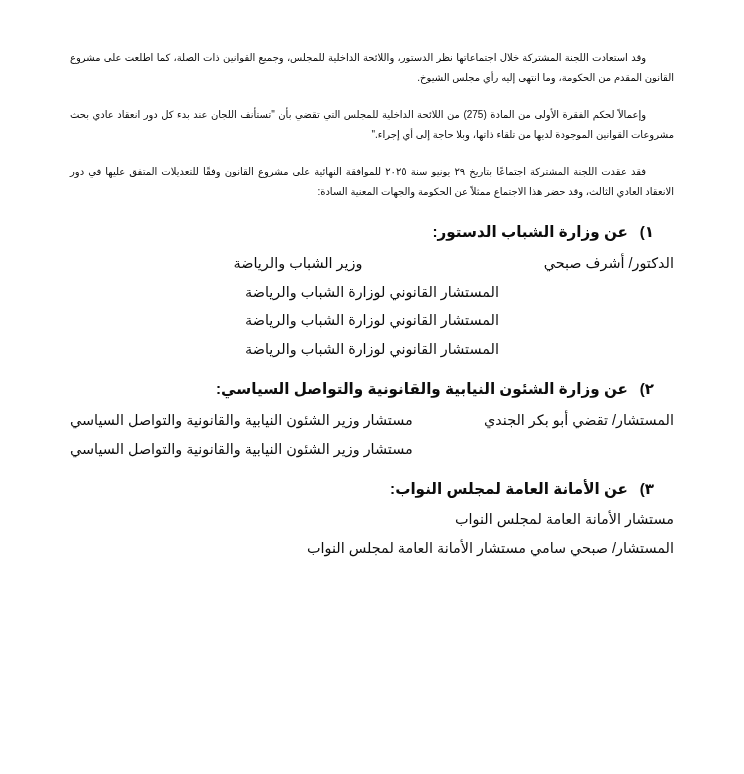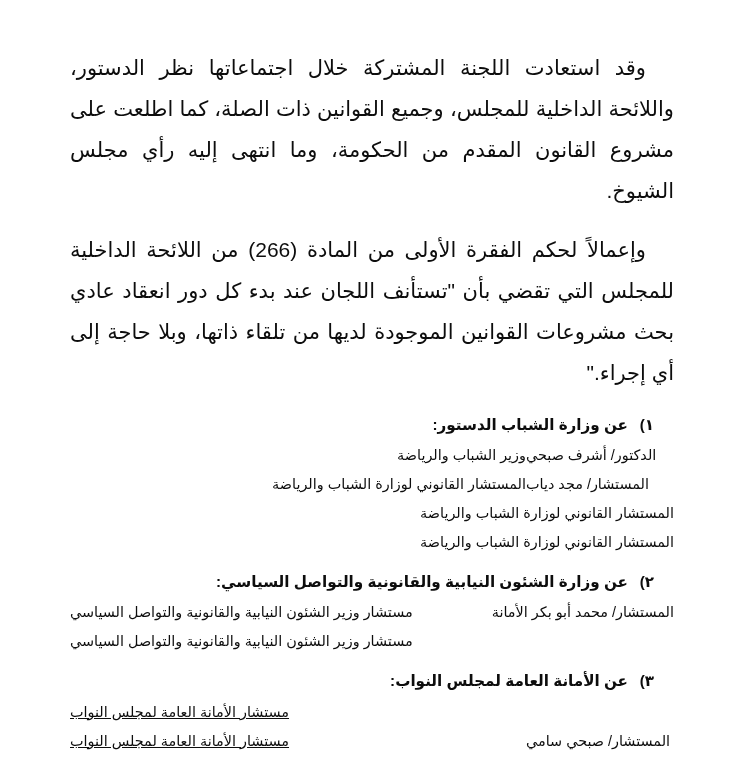--- a/index.html
+++ b/index.html
@@ -17,21 +17,21 @@
   .page {
     position: relative;
     width: 744px;
     height: 774px;
     box-sizing: border-box;
     padding: 48px 70px 10px 70px;
     direction: rtl;
     text-align: right;
   }
   .para {
-    font-size: 21px;
+    font-size: 10px;
     line-height: 1.95;
     margin: 0 0 18px 0;
     text-align: justify;
     text-justify: inter-word;
     text-indent: 28px;
     letter-spacing: 0px;
   }
 
   .section-head {
     font-size: 15.2px;
@@ -61,72 +61,72 @@
     display: flex;
     flex-direction: row;
     align-items: baseline;
     font-size: 14.4px;
     line-height: 2.0;
     padding-right: 0;
   }
   .person .nm {
     flex: 0 0 auto;
     width: 148px;
-    text-align: left;
+    text-align: right;
     white-space: nowrap;
   }
   .person .role {
     flex: 1 1 auto;
+    text-align: center;
     white-space: nowrap;
   }
   
   .people.wide .person .nm { width: 150px; }
   .people.wide .person .role { text-align: left; }
 
   .people.narrow .person .role {
-    text-align: left;
-    text-decoration: underline;
+    text-align: right;
   }
 </style>
 </head>
 <body>
 
 <div class="page">
 
   <p class="para">وقد استعادت اللجنة المشتركة خلال اجتماعاتها نظر الدستور، واللائحة الداخلية للمجلس، وجميع القوانين ذات الصلة، كما اطلعت على مشروع القانون المقدم من الحكومة، وما انتهى إليه رأي مجلس الشيوخ.</p>
-  <p class="para">وإعمالاً لحكم الفقرة الأولى من المادة (266) من اللائحة الداخلية للمجلس التي تقضي بأن "تستأنف اللجان عند بدء كل دور انعقاد عادي بحث مشروعات القوانين الموجودة لديها من تلقاء ذاتها، وبلا حاجة إلى أي إجراء."</p>
+  <p class="para">وإعمالاً لحكم الفقرة الأولى من المادة (275) من اللائحة الداخلية للمجلس التي تقضي بأن "تستأنف اللجان عند بدء كل دور انعقاد عادي بحث مشروعات القوانين الموجودة لديها من تلقاء ذاتها، وبلا حاجة إلى أي إجراء."</p>
+  <p class="para">فقد عقدت اللجنة المشتركة اجتماعًا بتاريخ ٢٩ يونيو سنة ٢٠٢٥ للموافقة النهائية على مشروع القانون وفقًا للتعديلات المتفق عليها في دور الانعقاد العادي الثالث، وقد حضر هذا الاجتماع ممثلاً عن الحكومة والجهات المعنية السادة:</p>
 
   <div class="section-head">
     <span class="section-num">١)</span>
     <span class="section-title">عن وزارة الشباب الدستور:</span>
   </div>
   <div class="people">
     <div class="person">
       <span class="nm">الدكتور/ أشرف صبحي</span>
       <span class="role">وزير  الشباب والرياضة</span>
     </div>
     <div class="person">
-      <span class="nm">المستشار/ مجد دياب</span>
       <span class="role">المستشار القانوني لوزارة الشباب والرياضة</span>
     </div>
     <div class="person">
       <span class="role">المستشار القانوني لوزارة الشباب والرياضة</span>
     </div>
     <div class="person">
       <span class="role">المستشار القانوني لوزارة الشباب والرياضة</span>
     </div>
   </div>
 
   <div class="section-head">
     <span class="section-num">٢)</span>
     <span class="section-title">عن وزارة الشئون النيابية والقانونية والتواصل السياسي:</span>
   </div>
   <div class="people wide">
     <div class="person">
-      <span class="nm">المستشار/ محمد أبو بكر الأمانة</span>
+      <span class="nm">المستشار/ تقضي أبو بكر الجندي</span>
       <span class="role">مستشار وزير الشئون النيابية والقانونية والتواصل السياسي</span>
     </div>
     <div class="person">
       <span class="role">مستشار وزير الشئون النيابية والقانونية والتواصل السياسي</span>
     </div>
   </div>
 
   <div class="section-head">
     <span class="section-num">٣)</span>
     <span class="section-title">عن الأمانة العامة لمجلس النواب:</span>

